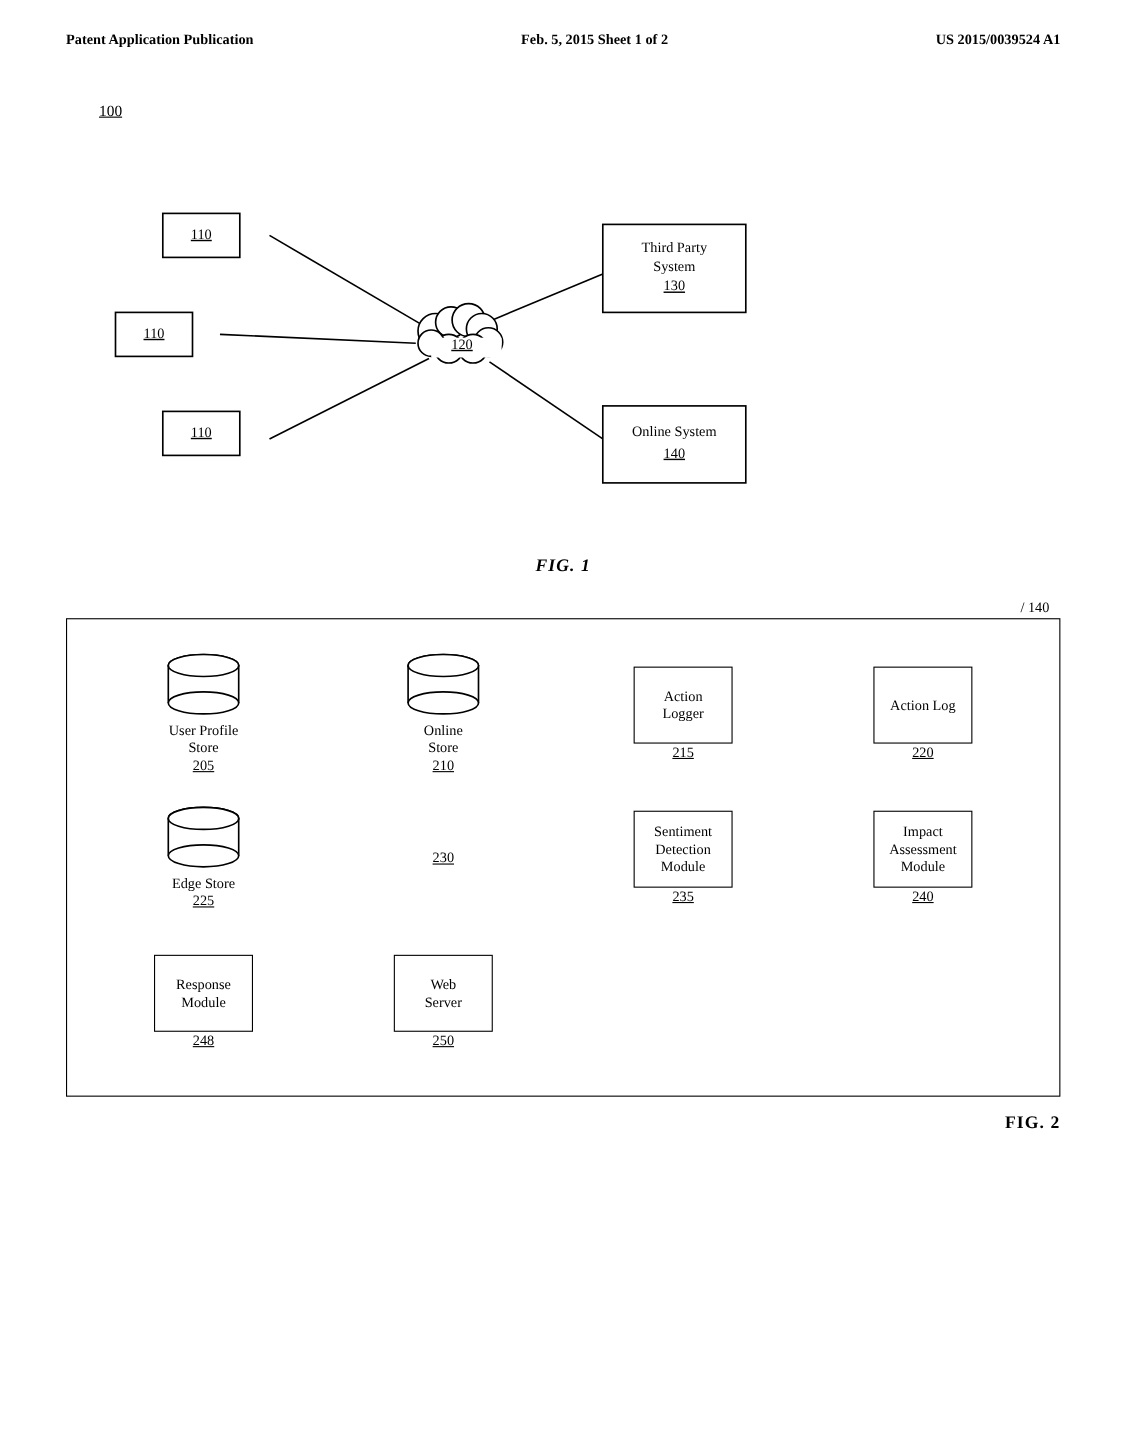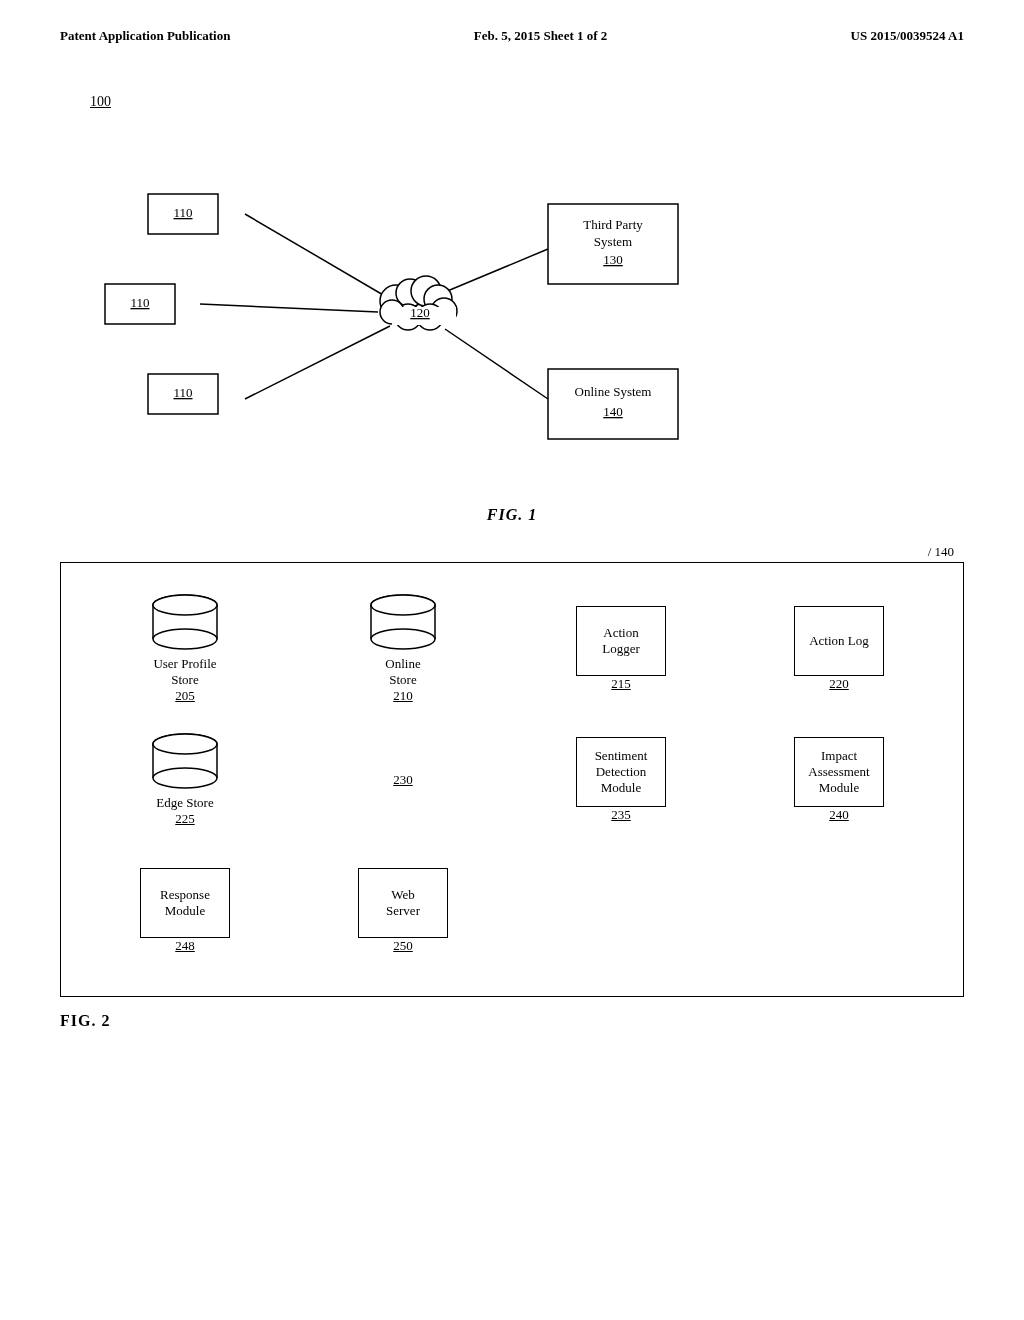--- a/index.html
+++ b/index.html
@@ -102,21 +102,21 @@
       background: #fff;
       display: flex;
       align-items: center;
       justify-content: center;
       flex-direction: column;
       font-size: 13px;
       text-align: center;
     }
 
     .fig2-caption {
-      text-align: left;
+      text-align: right;
       font-size: 16px;
       font-weight: bold;
       margin-top: 15px;
       letter-spacing: 1px;
     }
 
     
     .fig1-svg {
       position: absolute;
       top: 0;

